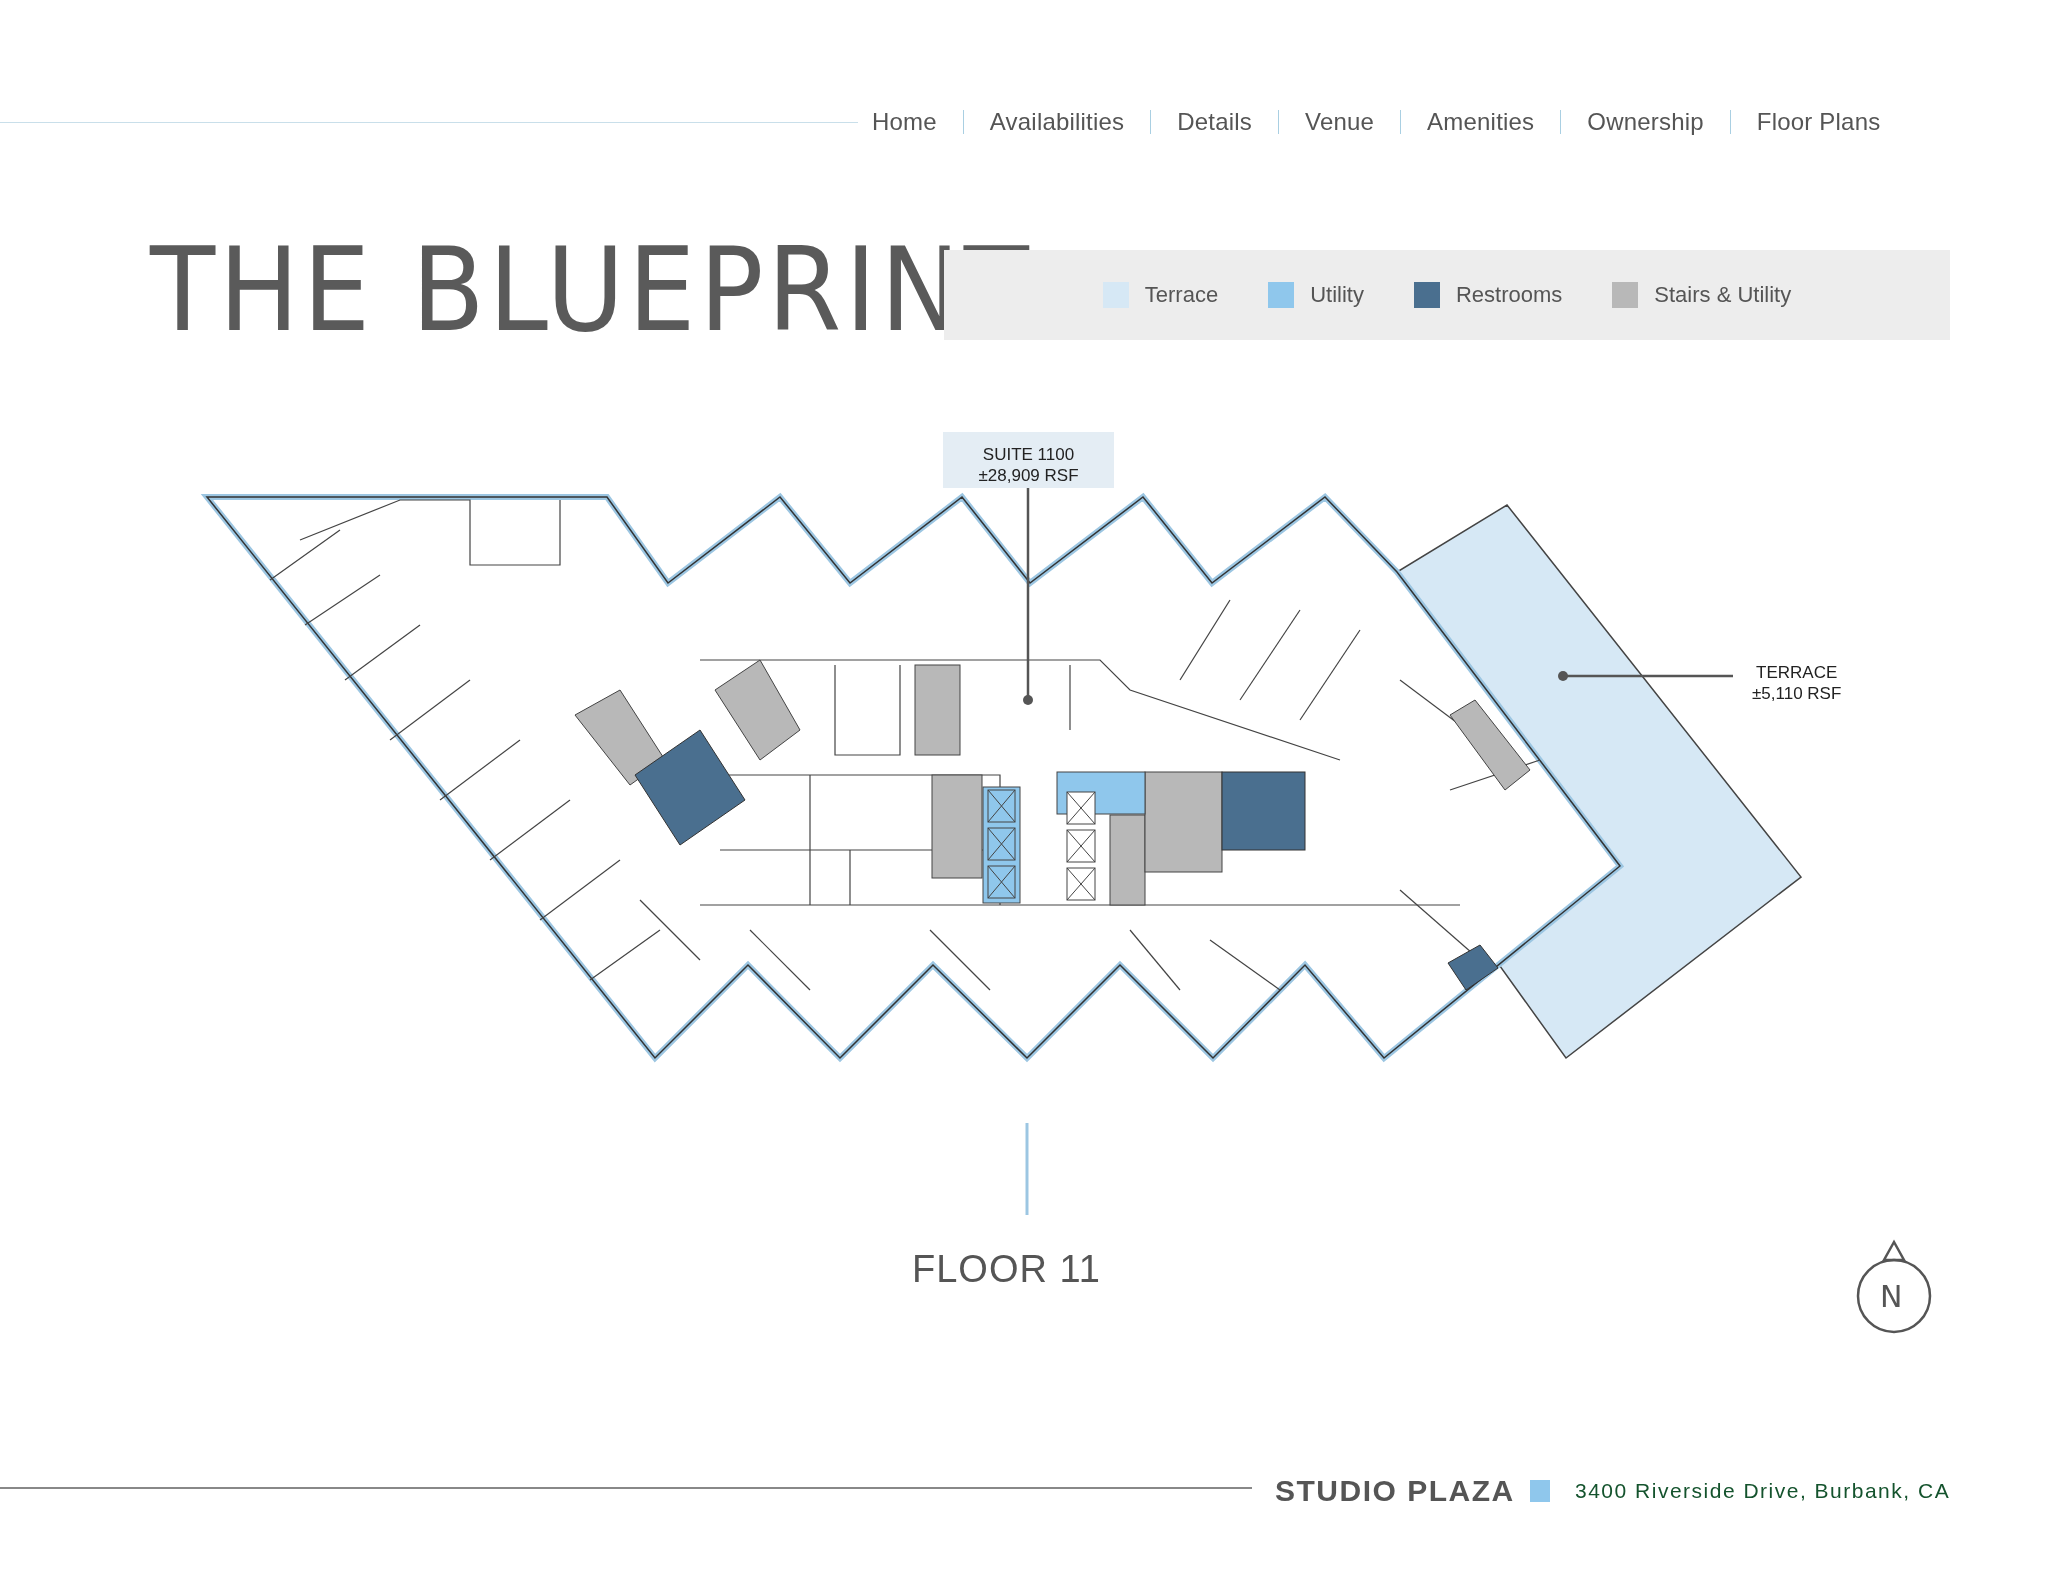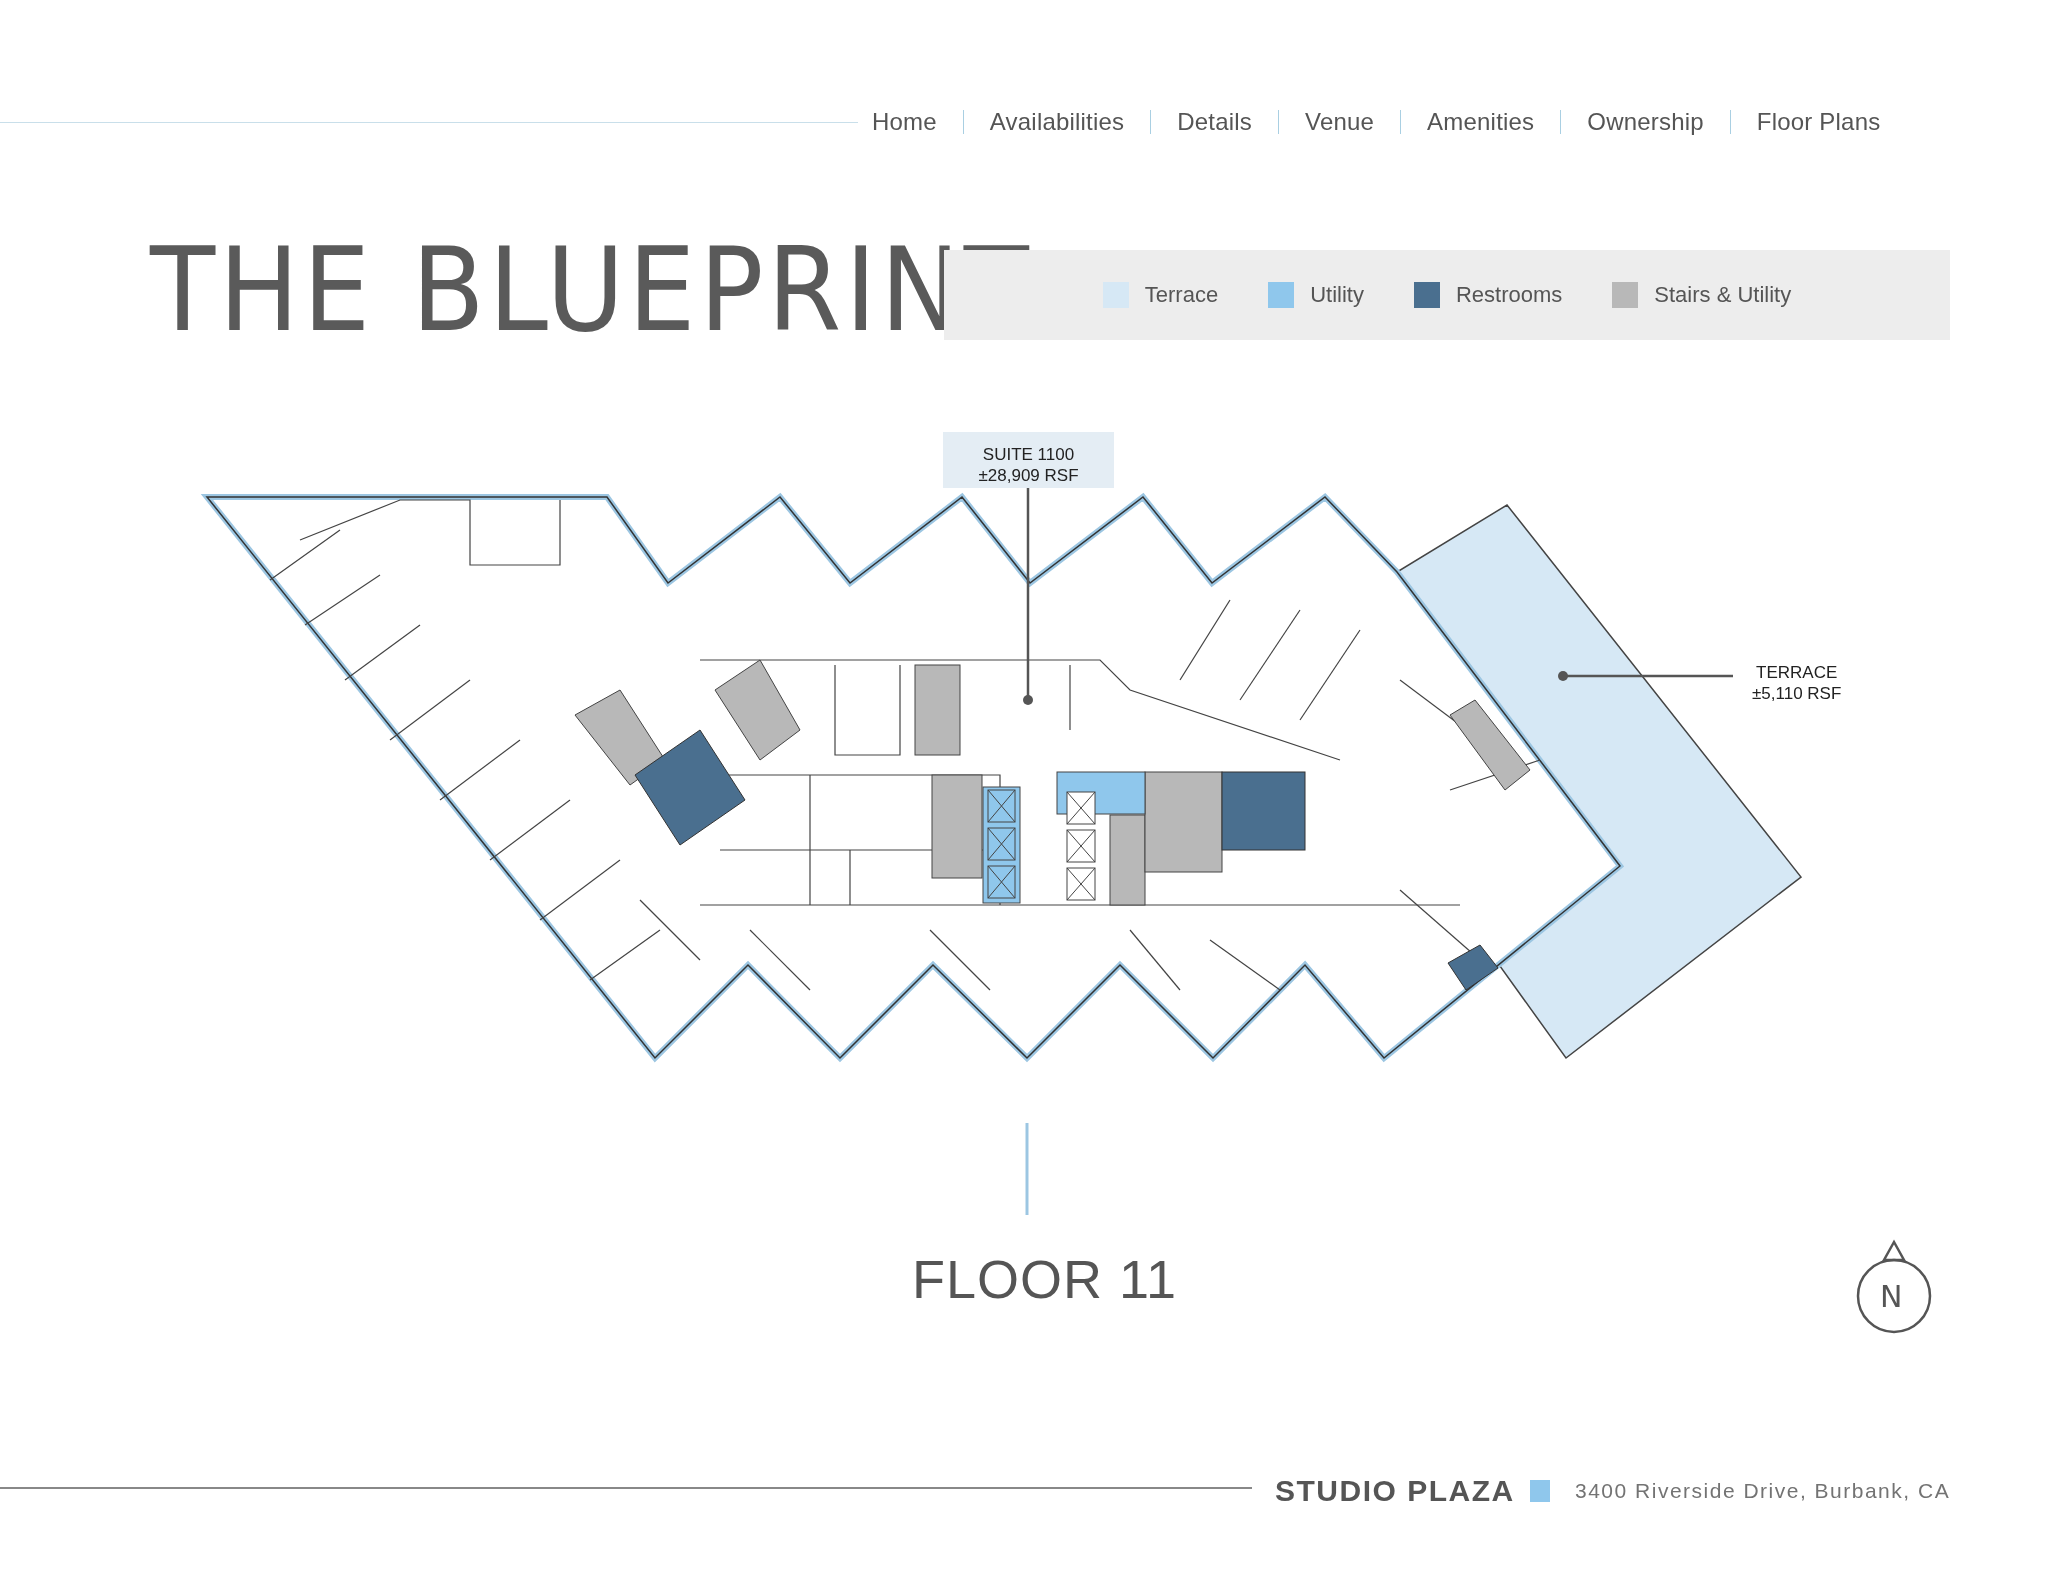--- a/index.html
+++ b/index.html
@@ -8,25 +8,25 @@
   .hdr-line{left:0;top:122px;width:858px;height:1px;background:#c9dfea;}
   .nav{top:104px;left:872px;display:flex;align-items:center;height:36px;text-align:center;}
   .nav a{font-size:24px;color:#555;text-decoration:none;letter-spacing:0.2px;font-family:"Liberation Sans",sans-serif;}
   .nav .sep{width:1px;height:24px;background:#a9cfe2;margin:0 26px;}
   .title{left:150px;top:232px;font-size:116px;font-weight:normal;color:#5a5a5a;letter-spacing:4px;transform:scaleX(0.92);transform-origin:left top;font-family:"DejaVu Sans",sans-serif;line-height:1;}
   .legend{left:944px;top:250px;width:1006px;height:90px;background:#ededed;display:flex;align-items:center;justify-content:center;gap:50px;}
   .lg-item{display:flex;align-items:center;gap:16px;font-size:22px;color:#555;}
   .sw{width:26px;height:26px;display:inline-block;}
   .suite-box{left:943px;top:432px;width:171px;height:56px;background:#e4edf4;text-align:center;font-size:17px;color:#222;line-height:21px;padding-top:12px;box-sizing:border-box;}
   .terrace-lbl{left:1752px;top:662px;text-align:center;font-size:17px;color:#222;line-height:21px;}
-  .floor-lbl{left:912px;top:1248px;font-size:54px;color:#555;letter-spacing:1px;}
+  .floor-lbl{left:912px;top:1248px;font-size:38px;color:#555;letter-spacing:1px;}
   .footer-line{left:0;top:1487px;width:1252px;height:2px;background:#888;}
   .studio{left:1275px;top:1474px;font-size:30px;font-weight:bold;color:#555;letter-spacing:1.5px;}
   .sq{left:1530px;top:1480px;width:20px;height:22px;background:#8fc7ec;}
-  .addr{left:1575px;top:1479px;font-size:21px;color:#737373;letter-spacing:1.5px;}
+  .addr{left:1575px;top:1479px;font-size:21px;color:#14532d;letter-spacing:1.5px;}
   svg{position:absolute;left:0;top:0;}
 </style>
 </head>
 <body>
 
 <div class="abs hdr-line"></div>
 
 <nav class="abs nav">
   <a href="#">Home</a>
   <span class="sep"></span>

